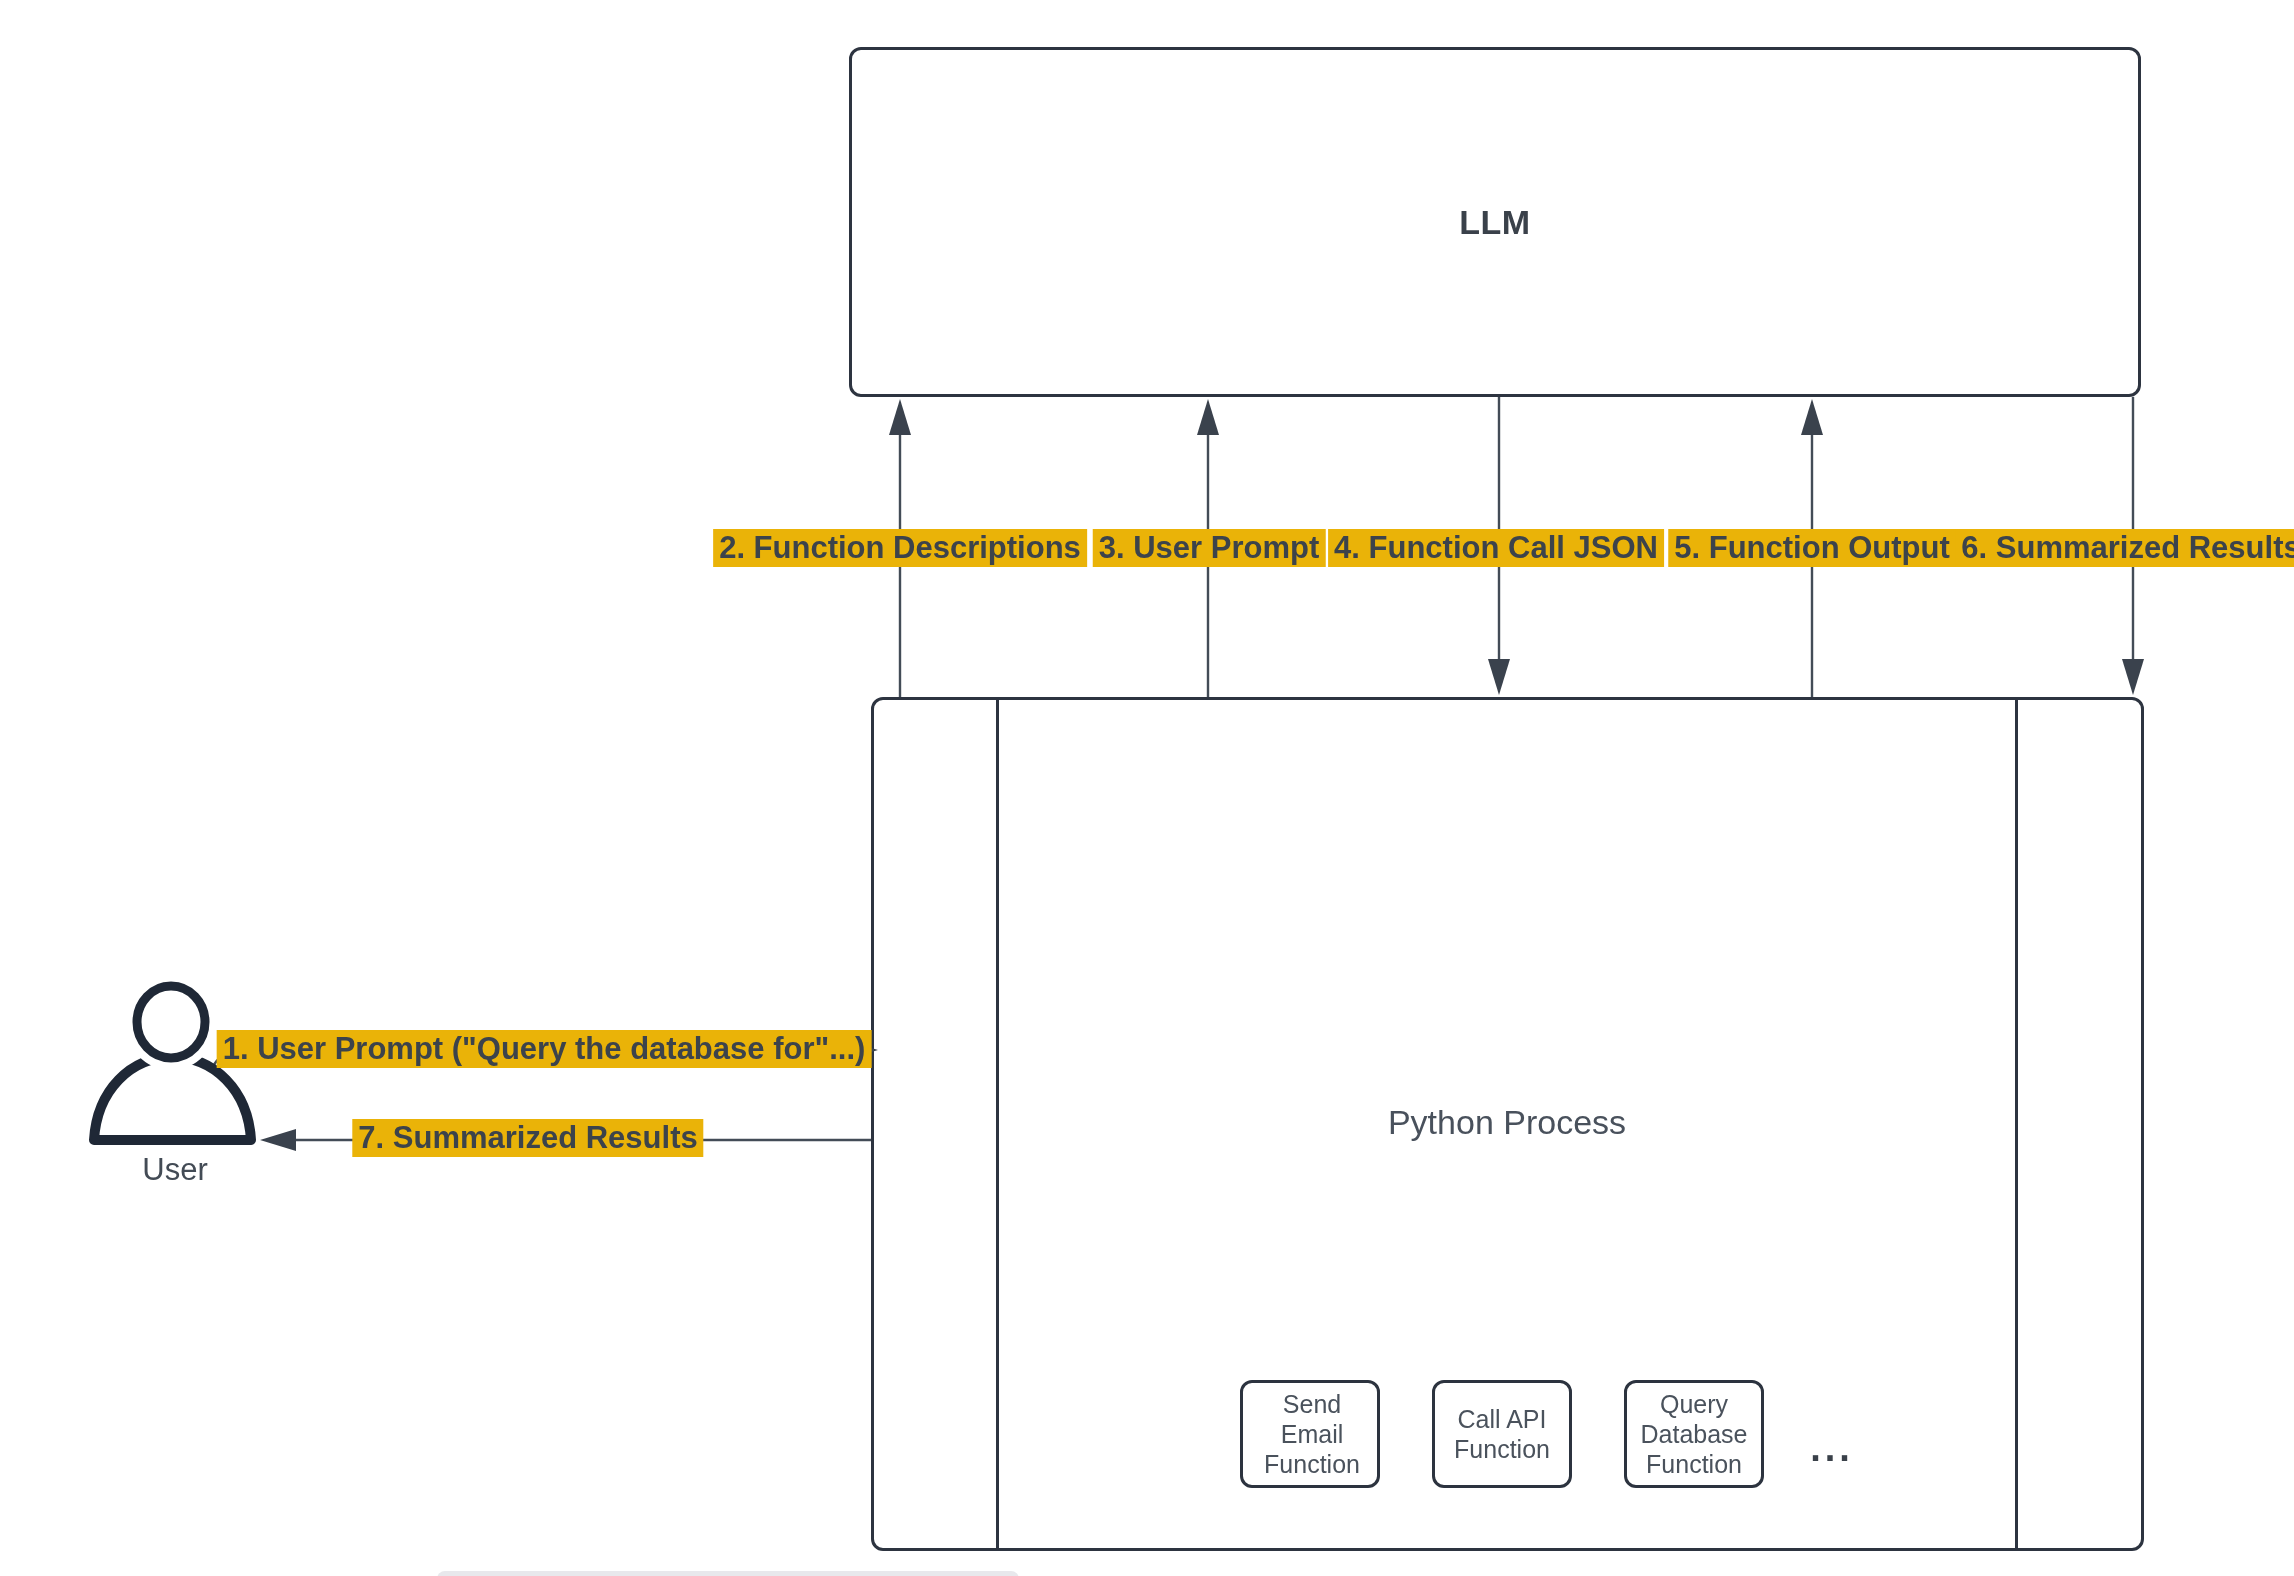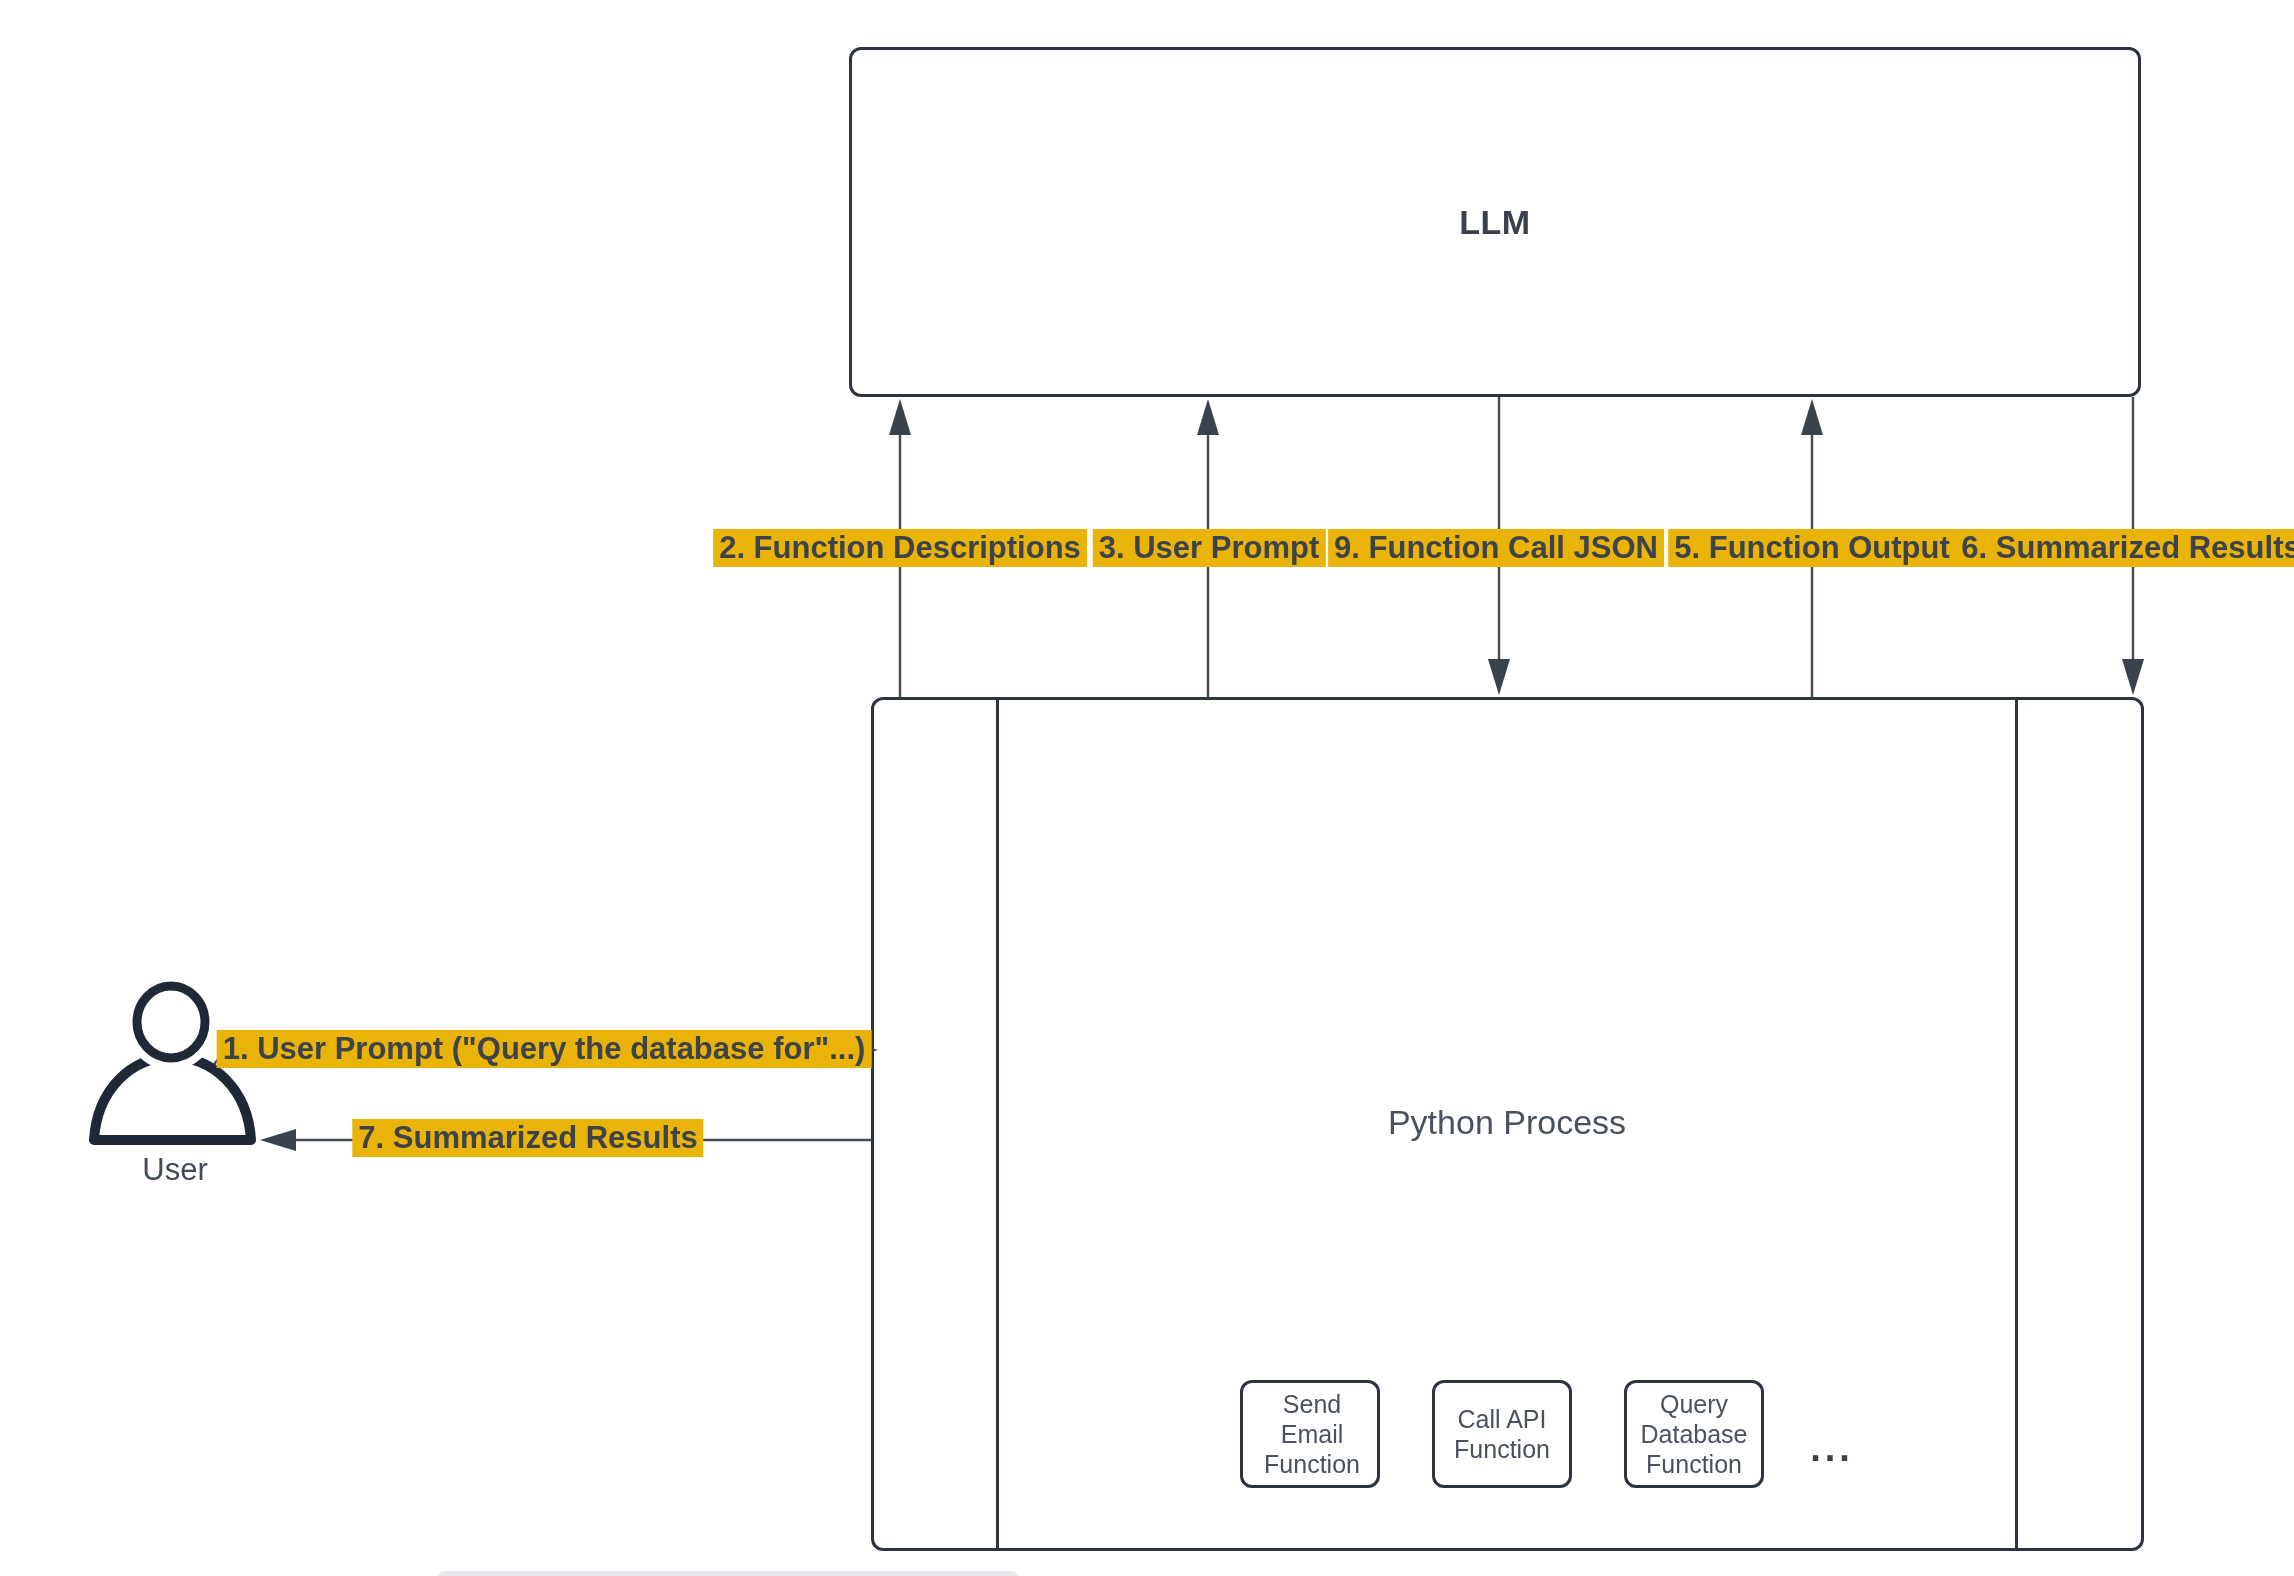--- a/index.html
+++ b/index.html
@@ -82,21 +82,21 @@
     <g>
       <path d="M50,1140 C53,1090 87,1057 128,1057 C170,1057 204,1090 207,1140 Z" fill="#ffffff" stroke="#1f2836" stroke-width="10" stroke-linejoin="round"></path>
       <ellipse cx="127" cy="1022" rx="34" ry="36" fill="#ffffff" stroke="#ffffff" stroke-width="24"></ellipse>
       <ellipse cx="127" cy="1022" rx="34" ry="36" fill="#ffffff" stroke="#1f2836" stroke-width="9"></ellipse>
     </g>
   </svg>
 
   <div id="label-f1" class="flow-label">1. User Prompt ("Query the database for"...)</div>
   <div id="label-f2" class="flow-label">2. Function Descriptions</div>
   <div id="label-f3" class="flow-label">3. User Prompt</div>
-  <div id="label-f4" class="flow-label">9. Function Call JSON</div>
+  <div id="label-f4" class="flow-label">4. Function Call JSON</div>
   <div id="label-f5" class="flow-label">5. Function Output</div>
   <div id="label-f6" class="flow-label">6. Summarized Results</div>
   <div id="label-f7" class="flow-label">7. Summarized Results</div>
 
   <div id="user-title">User</div>
 
   <div id="func-send-email" class="func-box">
     <span>Send Email Function</span>
   </div>
   <div id="func-call-api" class="func-box">

